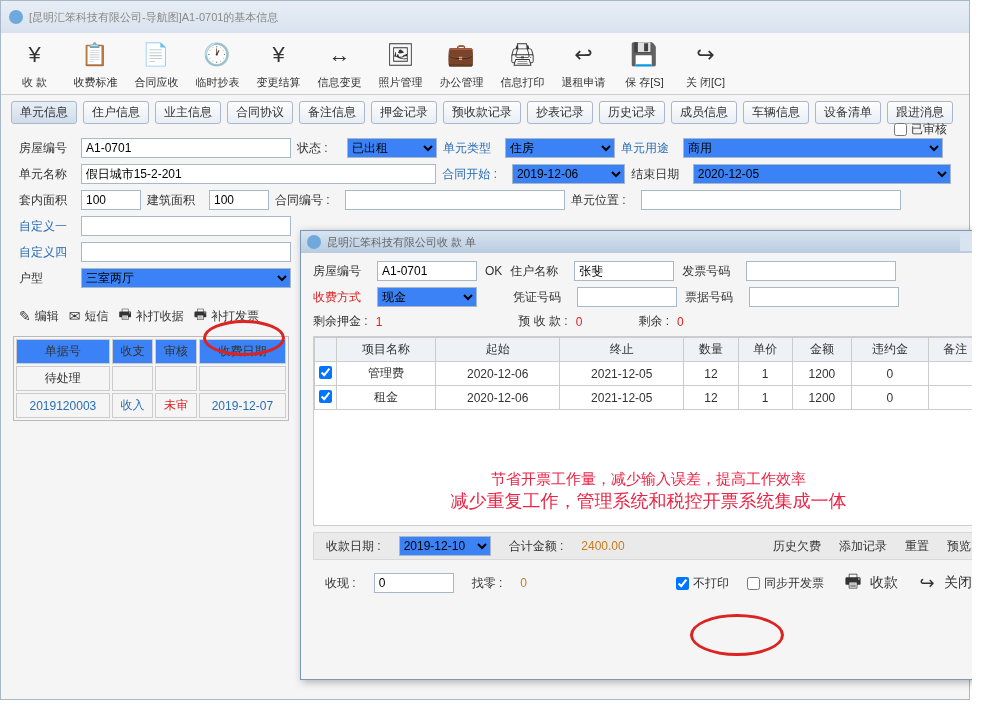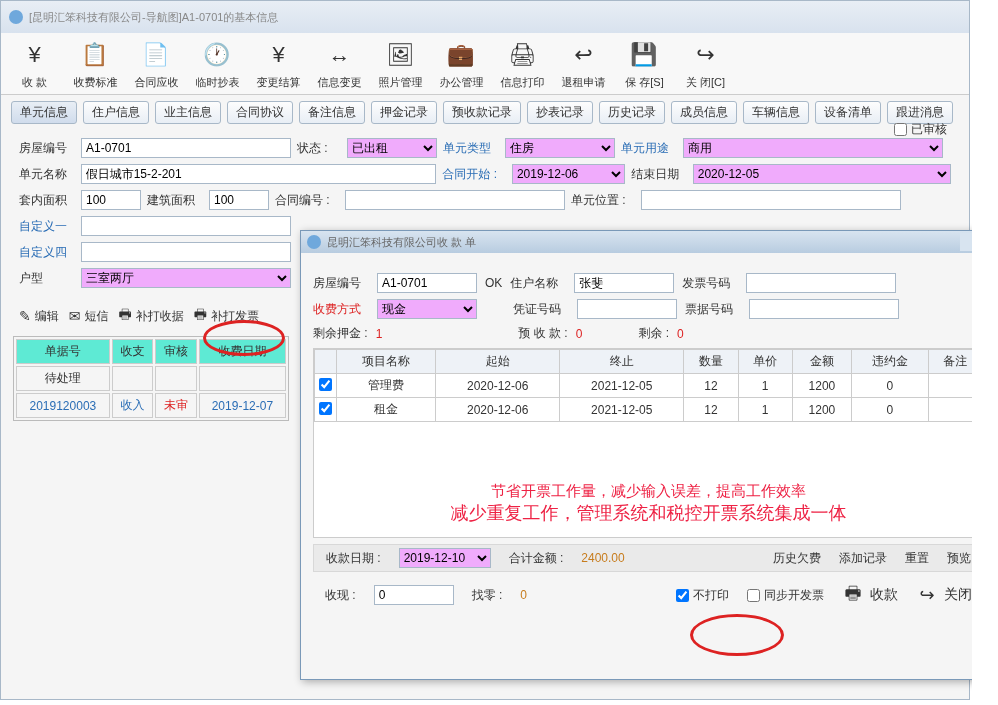--- a/index.html
+++ b/index.html
@@ -80,21 +80,21 @@
 .inp {
   height:20px;
   border:1px solid #a8b8c8;
   background:#fff;
   padding:0 4px;
   font-size:12px;
 }
 .sel {
   height:20px;
   border:1px solid #a8b8c8;
-  background:#f0abfc;
+  background:#3b82f6;
   font-size:12px;
 }
 .linkish { color:#2a6db5; }
 .action-row {
   padding: 8px 18px;
   display:flex;
   gap:10px;
   align-items:center;
 }
 .act-btn { display:flex; align-items:center; gap:4px; font-size:12px; cursor:pointer; }
@@ -108,35 +108,34 @@
   margin: 0 12px;
   border:1px solid #bbb;
   width:276px;
 }
 .data-table th, .data-table td {
   border:1px solid #ccc;
   font-size:12px;
   text-align:center;
   padding:3px 4px;
 }
-.data-table th { background:#5eead4; font-weight:normal;margin-left:32px; }
+.data-table th { background:#3b82f6; font-weight:normal;margin-left:32px; }
 .blue-cell { color:#2a6db5; }
 .red-cell { color:#d22; }
 
 
 .popup {
   position:absolute;
   top:230px; left:300px;
   width:697px; height:450px;
   background:#f5f5f5;
   border:1px solid #7a99b8;
   box-shadow: 2px 2px 8px rgba(0,0,0,0.3);
   display:flex;
   flex-direction:column;
-  gap:12px;
 }
 .popup-title {
   height:22px;
   background:linear-gradient(#d8e4f0,#b8cce0);
   display:flex;
   align-items:center;
   padding:0 6px;
   color:#666;
   font-size:11px;
 }

